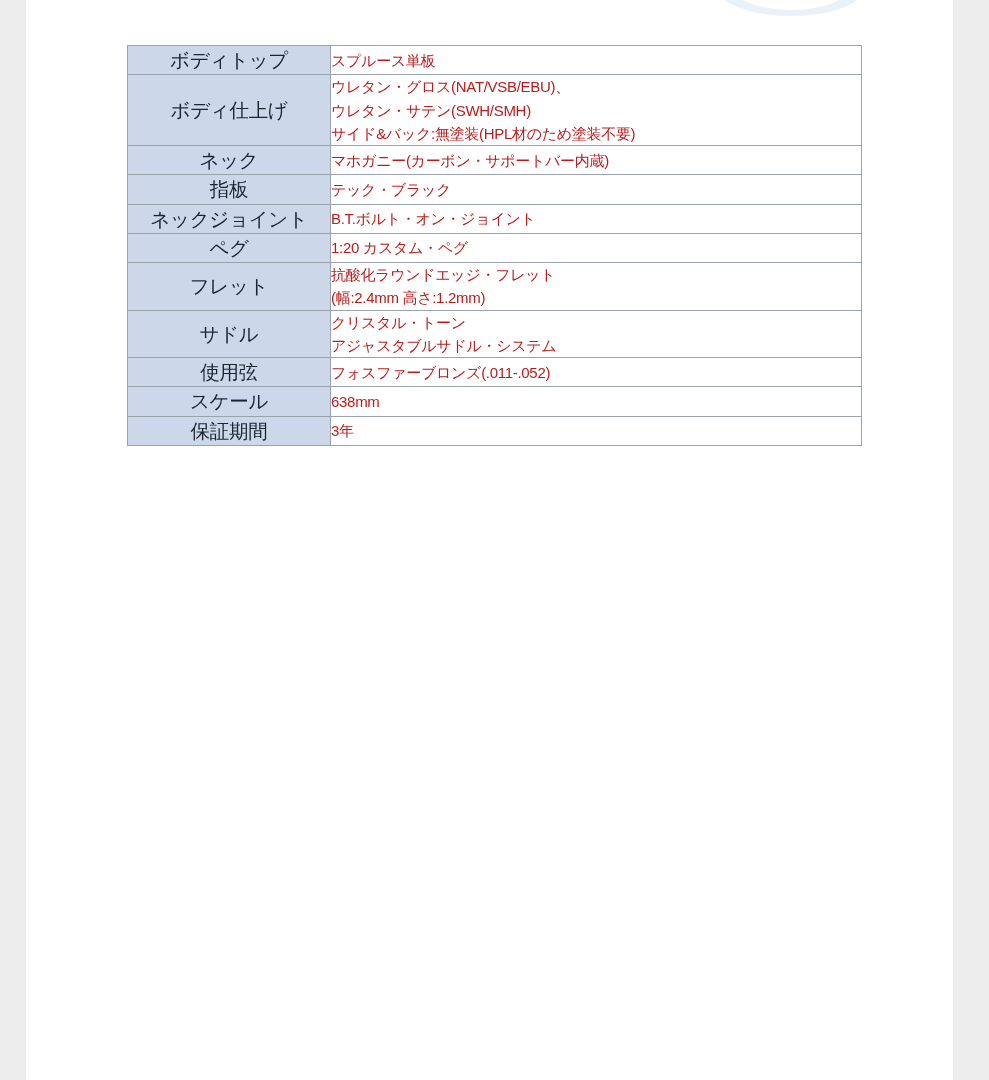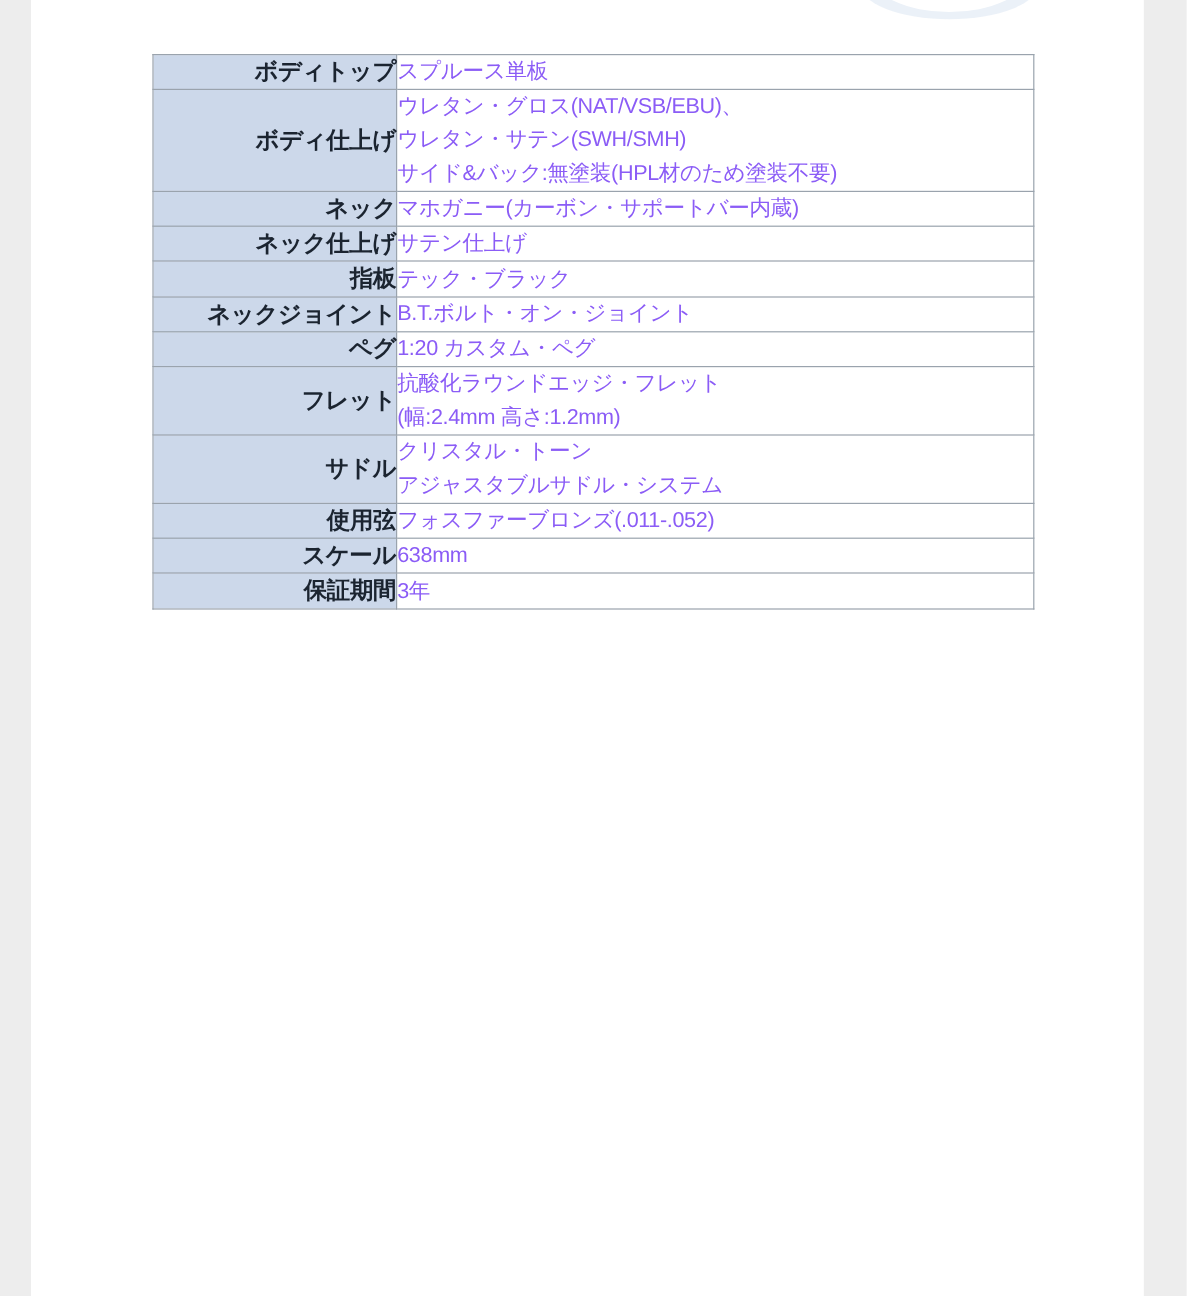--- a/index.html
+++ b/index.html
@@ -73,32 +73,32 @@
     table-layout: fixed;
   }
   table.spec td {
     border: 1px solid #9aa3ad;
     vertical-align: middle;
     padding: 0;
   }
   td.label {
     width: 202px;
     background: #ccd8ea;
-    text-align: right;
-    font-weight: bold;
+    text-align: center;
+    font-weight: normal;
     color: #1b2430;
     font-size: 19.5px;
     letter-spacing: -0.3px;
     padding: 9px 4px;
     line-height: 1.45;
   }
   td.value {
     background: #ffffff;
-    color: #8b5cf6;
-    font-size: 18px;
+    color: #b91c1c;
+    font-size: 15px;
     letter-spacing: -0.3px;
     padding: 9px 0 9px 20px;
     line-height: 1.55;
     white-space: pre-line;
   }
   .row-tall td { padding-top: 14px; padding-bottom: 14px; }
 </style>
 </head>
 <body>
 
@@ -117,24 +117,20 @@
         </tr>
         <tr class="row-tall">
           <td class="label">ボディ仕上げ</td>
           <td class="value">ウレタン・グロス(NAT/VSB/EBU)、
 ウレタン・サテン(SWH/SMH)
 サイド&amp;バック:無塗装(HPL材のため塗装不要)</td>
         </tr>
         <tr>
           <td class="label">ネック</td>
           <td class="value">マホガニー(カーボン・サポートバー内蔵)</td>
-        </tr>
-        <tr>
-          <td class="label">ネック仕上げ</td>
-          <td class="value">サテン仕上げ</td>
         </tr>
         <tr>
           <td class="label">指板</td>
           <td class="value">テック・ブラック</td>
         </tr>
         <tr>
           <td class="label">ネックジョイント</td>
           <td class="value">B.T.ボルト・オン・ジョイント</td>
         </tr>
         <tr>

